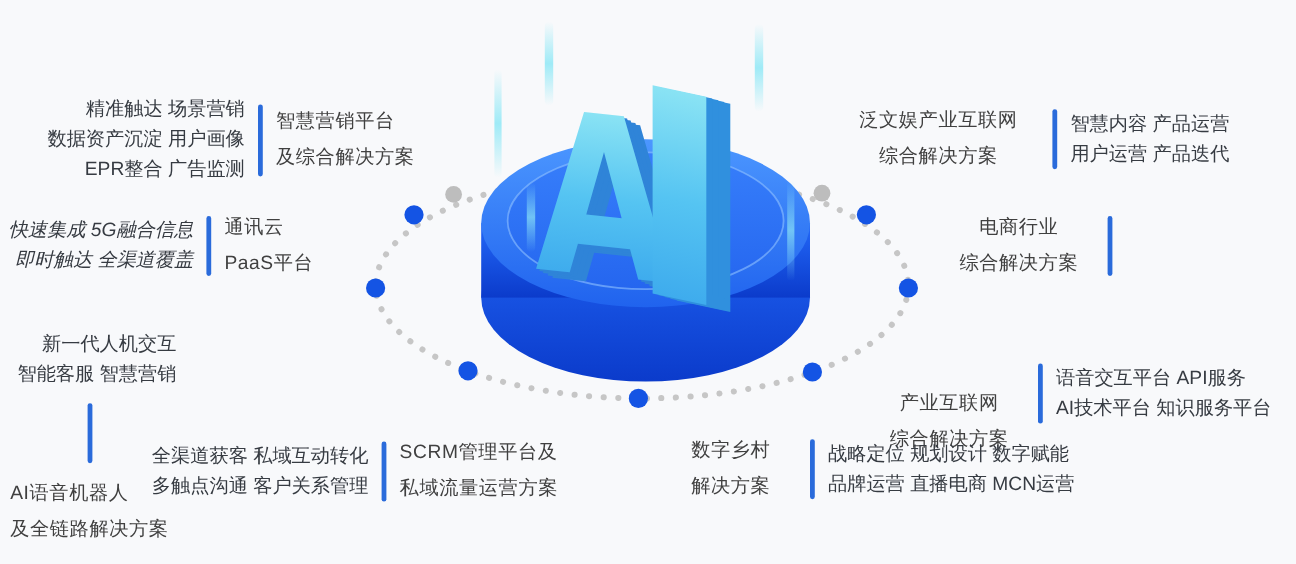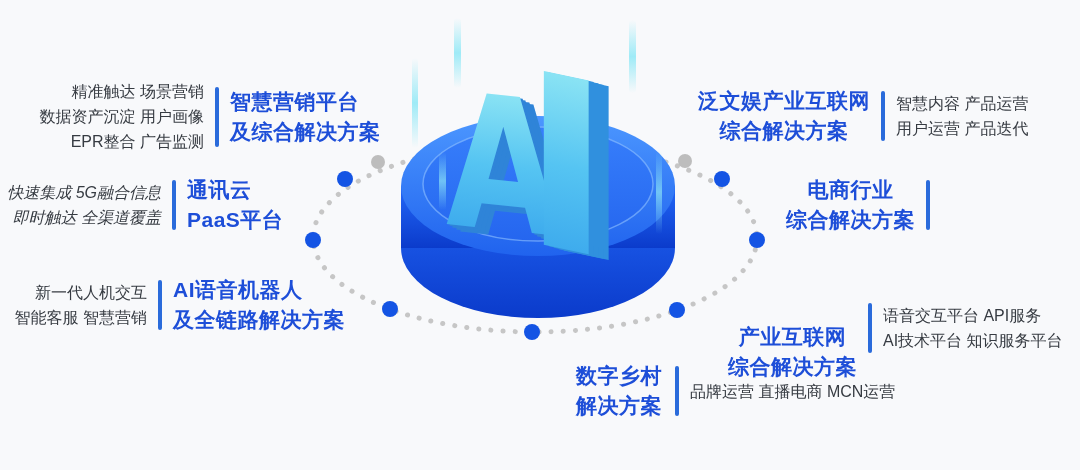--- a/index.html
+++ b/index.html
@@ -8,30 +8,30 @@
     background:#f8f9fb;
     font-family:"Liberation Sans","DejaVu Sans",sans-serif;
   }
   .stage{position:absolute;inset:0;}
   .center-art{position:absolute;left:0;top:0;width:1080px;height:470px;pointer-events:none;}
 
   .section{position:absolute;display:flex;align-items:center;gap:11px;white-space:nowrap;}
   .features{display:flex;flex-direction:column;justify-content:center;
     font-size:16px;line-height:25px;color:#363b42;}
   .features.align-right{text-align:right;}
-  .titles{font-size:21px;font-weight:bold;line-height:30px;color:#1d4ed8;letter-spacing:0.5px;}
+  .titles{font-size:16px;font-weight:normal;line-height:30px;color:#404040;letter-spacing:0.5px;}
   .titles.align-right{text-align:center;}
   .divider{width:4px;border-radius:2px;background:#2a6bdb;flex:0 0 auto;}
   .divider.h3{height:60px;}
   .divider.h2{height:50px;}
 
   
   #s0{left:8px;top:79px;}   #s0 .features{min-width:196px;align-items:flex-end;}
   #s1{left:4px;top:175px;}  #s1 .features{min-width:157px;font-style:italic;}
-  #s2{left:2px;top:275px;}  #s2 .features{min-width:145px;}
+  #s2{left:2px;top:275px;flex-direction:column;}  #s2 .features{min-width:145px;}
   #s3{left:118px;top:363px;}#s3 .features{min-width:189px;}
   
   #s4{left:698px;top:86px;} #s4 .titles{min-width:168px;}
   #s5{left:786px;top:175px;}#s5 .titles{min-width:126px;}
   #s6{left:728px;top:274px;}#s6 .titles{min-width:126px;margin-top:48px;}
   #s7{left:576px;top:361px;}#s7 .titles{min-width:88px;}
 </style>
 </head>
 <body>
 
@@ -149,20 +149,31 @@
       <div>新一代人机交互</div>
       <div>智能客服 智慧营销</div>
     </div>
     <div class="divider h2"></div>
     <div class="titles">
       <div>AI语音机器人</div>
       <div>及全链路解决方案</div>
     </div>
   </div>
 
+  <div class="section" id="s3">
+    <div class="features align-right">
+      <div>全渠道获客 私域互动转化</div>
+      <div>多触点沟通 客户关系管理</div>
+    </div>
+    <div class="divider h2"></div>
+    <div class="titles">
+      <div>SCRM管理平台及</div>
+      <div>私域流量运营方案</div>
+    </div>
+  </div>
 
   <div class="section" id="s4">
     <div class="titles align-right">
       <div>泛文娱产业互联网</div>
       <div>综合解决方案</div>
     </div>
     <div class="divider h2"></div>
     <div class="features">
       <div>智慧内容 产品运营</div>
       <div>用户运营 产品迭代</div>
@@ -189,17 +200,18 @@
     </div>
   </div>
 
   <div class="section" id="s7">
     <div class="titles">
       <div>数字乡村</div>
       <div>解决方案</div>
     </div>
     <div class="divider h2"></div>
     <div class="features">
+      <div>战略定位 规划设计 数字赋能</div>
       <div>品牌运营 直播电商 MCN运营</div>
     </div>
   </div>
 
 </div>
 
 </body></html>

